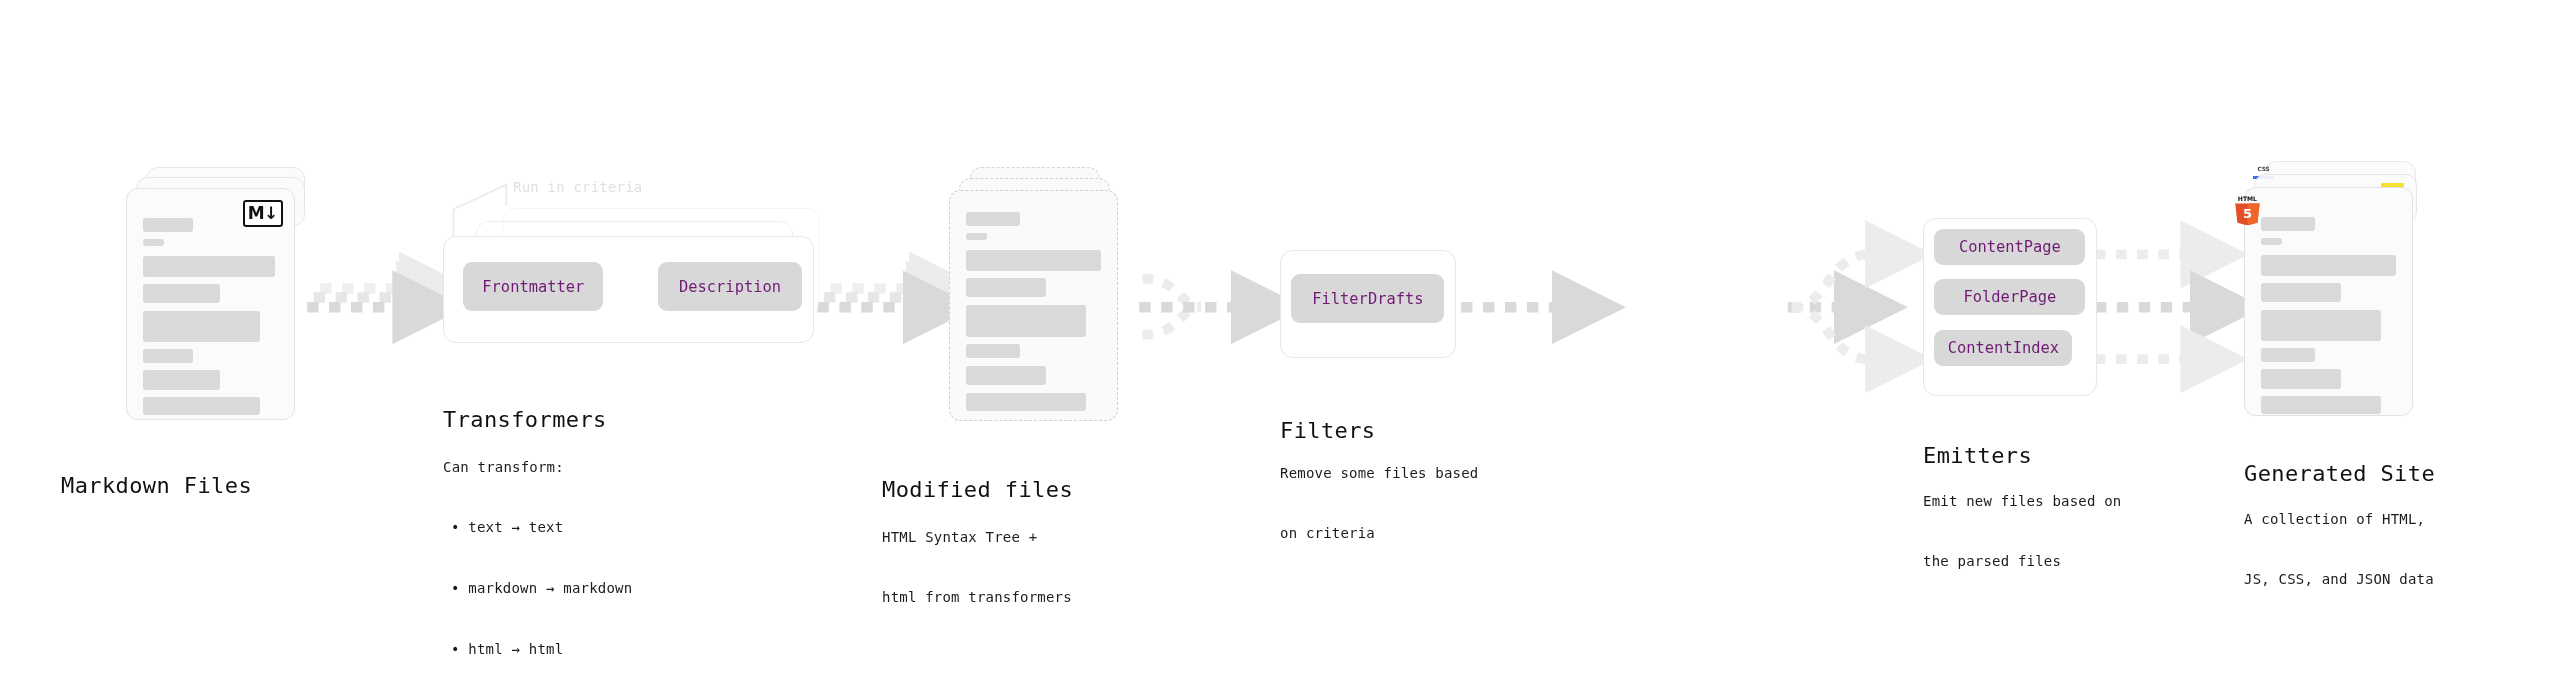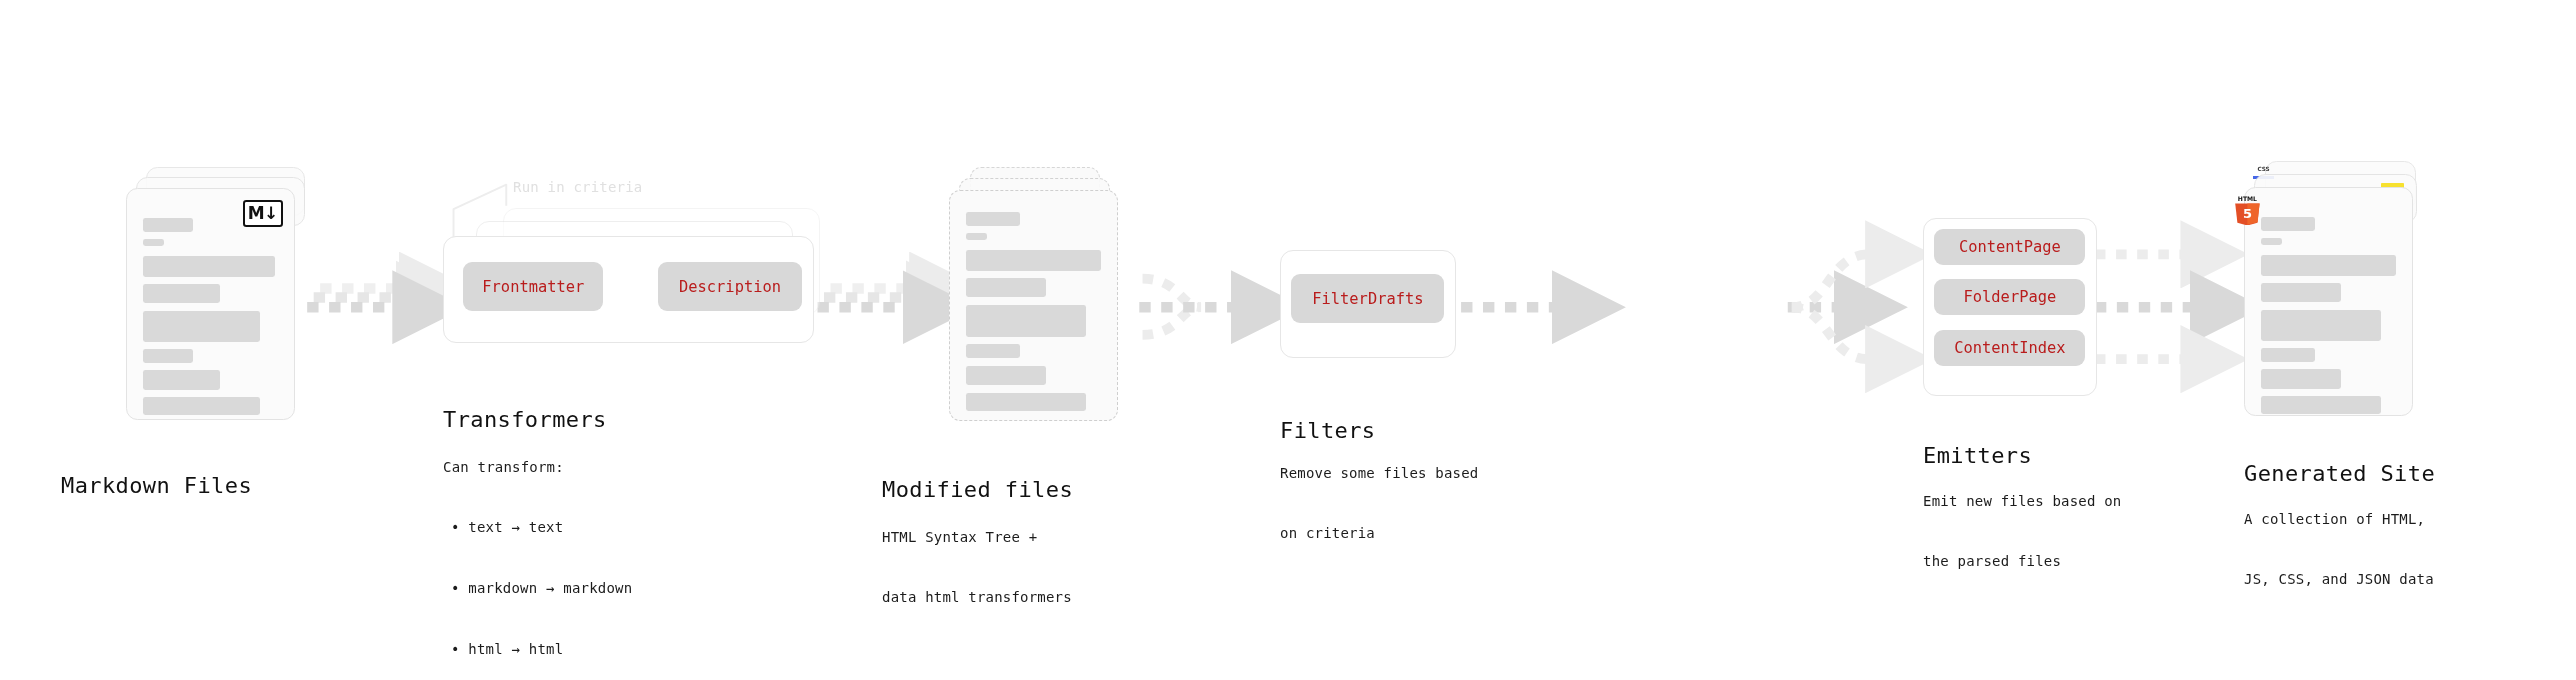--- a/index.html
+++ b/index.html
@@ -74,21 +74,21 @@
   .group{
     position:absolute;box-sizing:border-box;
     border:1.6px solid #e6e6e6;border-radius:13px;background:#ffffff;
   }
   .group.ghost2{opacity:.40;}
   .group.ghost1{opacity:.65;}
   .chip{
     position:absolute;box-sizing:border-box;
     background:#d8d8d8;border-radius:9px;
     display:flex;align-items:center;justify-content:center;
-    color:#b91c1c;white-space:nowrap;
+    color:#701a75;white-space:nowrap;
   }
   .chip.ghost2{opacity:.30;background:#dedede;}
   .chip.ghost1{opacity:.55;background:#dcdcdc;}
 
   
   .title{
     position:absolute;color:#111;white-space:nowrap;
     font-size:22px;letter-spacing:0.4px;margin-top:32px;
   }
   .sub{
@@ -233,21 +233,21 @@
           <div class="bar" style="width:120px;height:32.5px;"></div>
           <div class="bar" style="width:54px;height:14px;"></div>
           <div class="bar" style="width:80px;height:19.5px;"></div>
           <div class="bar" style="width:120px;height:18px;"></div>
         </div>
       </div>
     </div>
     <div class="title" style="left:-67px;top:278px;">Modified files</div>
     <div class="sub" style="left:-67px;top:319px;">
       <div>HTML Syntax Tree +</div>
-      <div>data html transformers</div>
+      <div>html from transformers</div>
     </div>
   </div>
 
   <div class="node" style="left:1280px;top:250px;">
     <div class="group" style="left:0px;top:0px;width:176px;height:108px;"></div>
     <div class="chip" style="left:11.4px;top:24.4px;width:153px;height:49px;font-size:15.4px;">
       <span>FilterDrafts</span>
     </div>
     <div class="title" style="left:0px;top:136px;">Filters</div>
     <div class="sub" style="left:0px;top:172px;">
@@ -258,21 +258,21 @@
 
 
   <div class="node" style="left:1923px;top:218px;">
     <div class="group" style="left:0px;top:0px;width:174px;height:178px;"></div>
     <div class="chip" style="left:11.4px;top:10.6px;width:151px;height:36px;font-size:15.4px;">
       <span>ContentPage</span>
     </div>
     <div class="chip" style="left:11.4px;top:61px;width:151px;height:36px;font-size:15.4px;">
       <span>FolderPage</span>
     </div>
-    <div class="chip" style="left:11.4px;top:112px;width:151px;height:36px;font-size:15.4px;">
+    <div class="chip" style="left:11.4px;top:112px;width:138px;height:36px;font-size:15.4px;">
       <span>ContentIndex</span>
     </div>
     <div class="title" style="left:0px;top:193px;">Emitters</div>
     <div class="sub" style="left:0px;top:232px;">
       <div>Emit new files based on</div>
       <div>the parsed files</div>
     </div>
   </div>
 
   <div class="node" style="left:2244px;top:161px;">

